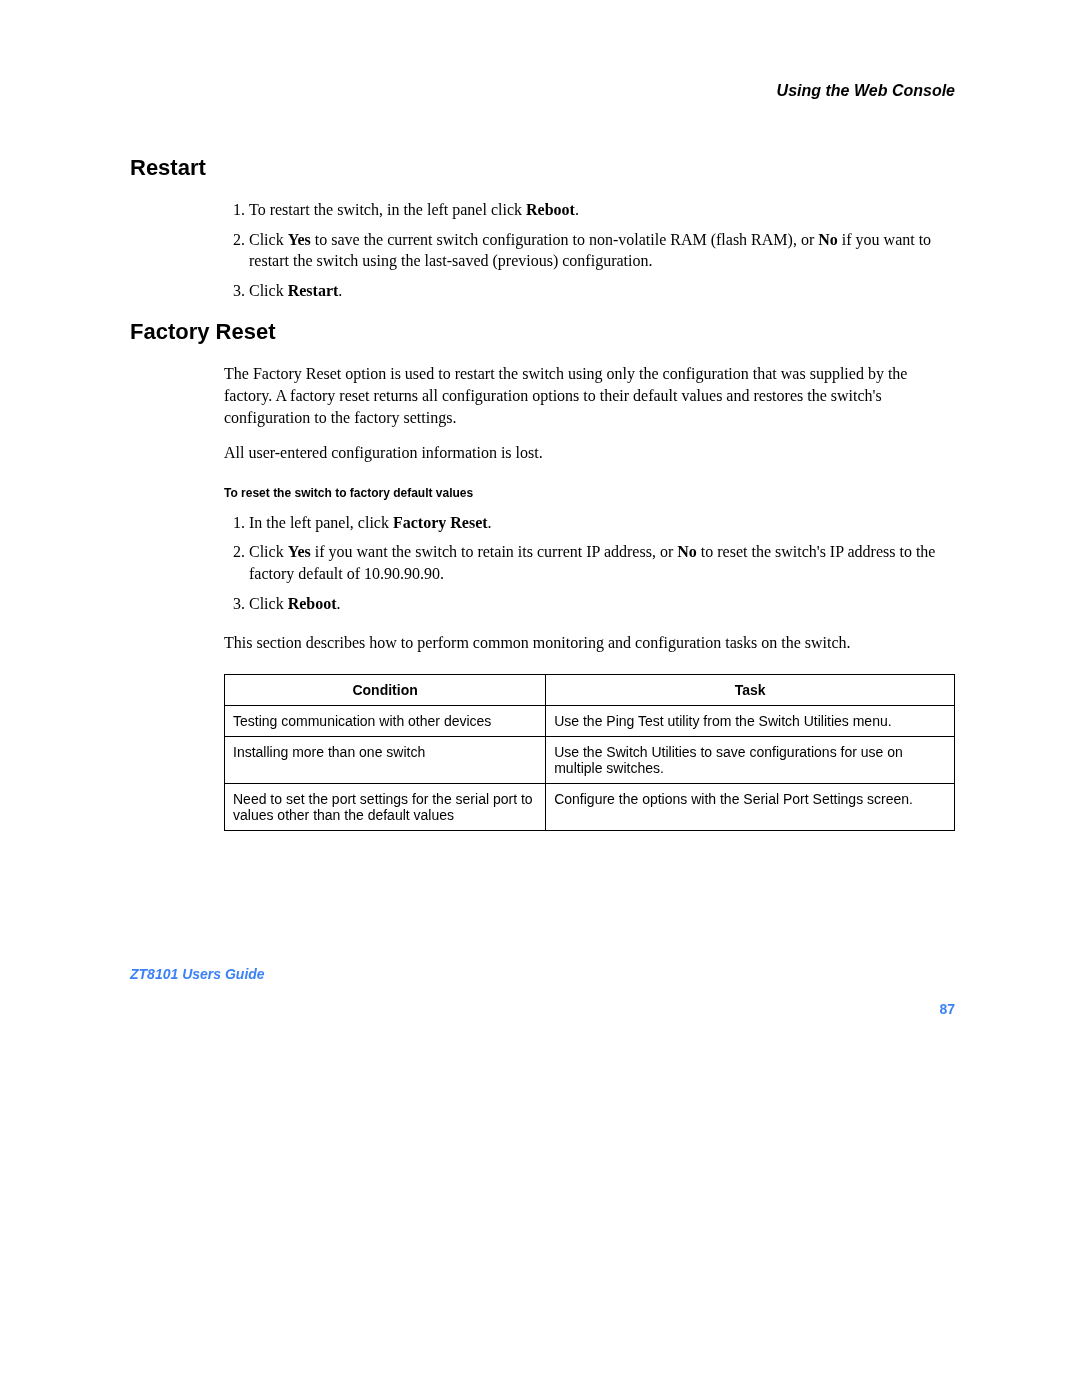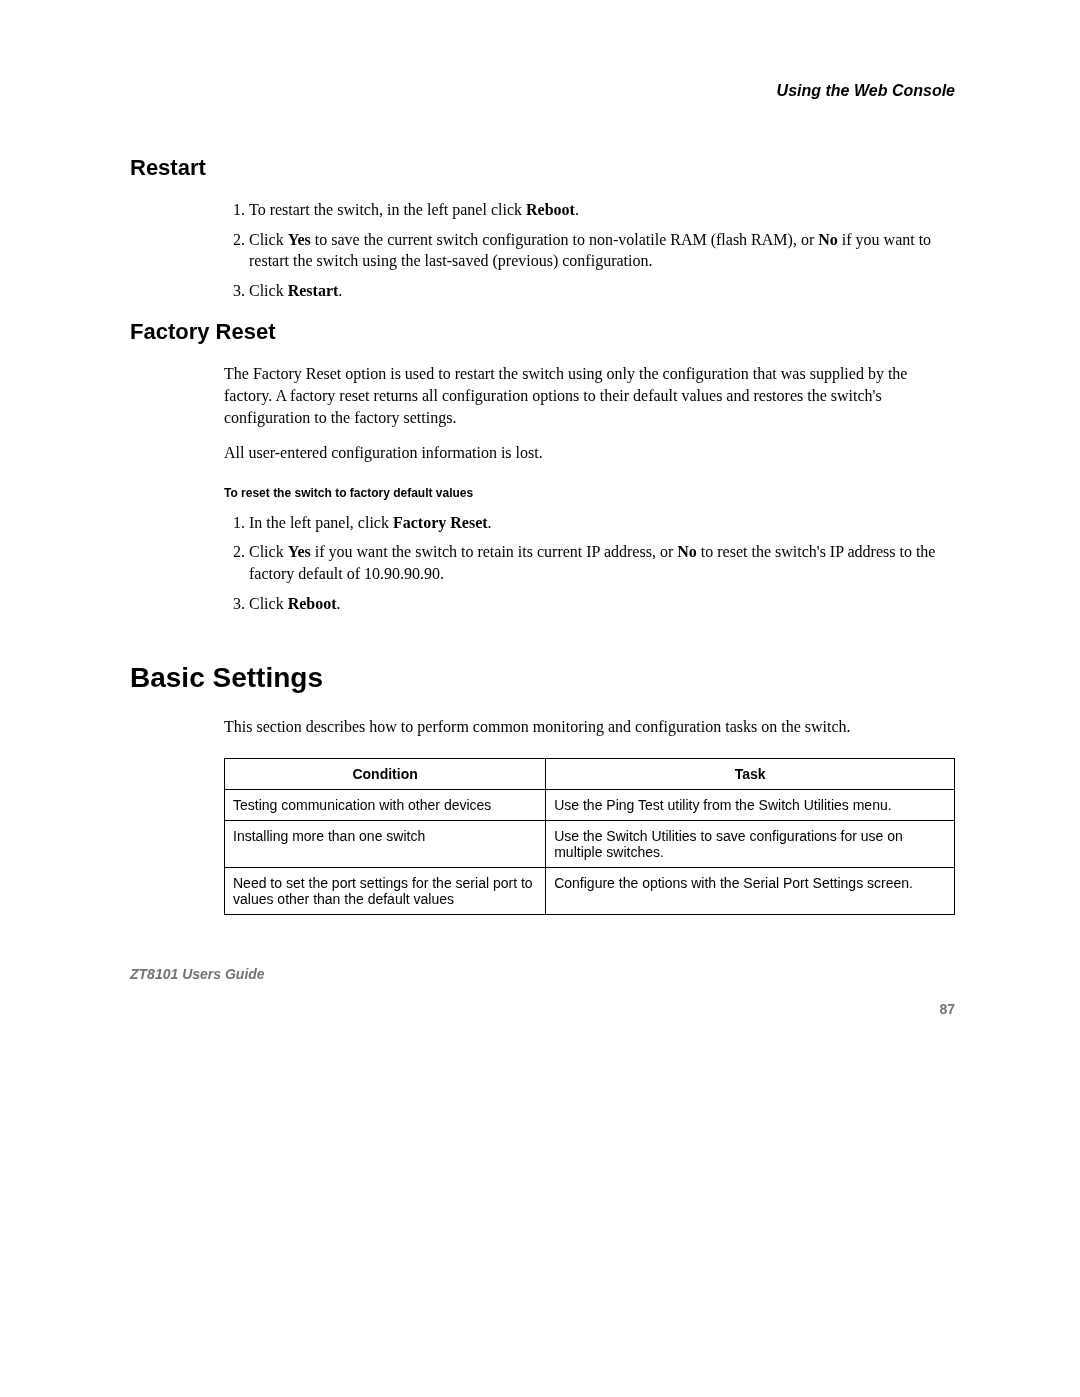--- a/index.html
+++ b/index.html
@@ -82,21 +82,21 @@
     position: absolute;
     bottom: 52px;
     left: 130px;
     right: 125px;
     font-family: Arial, Helvetica, sans-serif;
     font-size: 14px;
     display: flex;
     justify-content: space-between;
     font-style: italic;
     font-weight: bold;
-    color: #737373;
+    color: #3b82f6;
   }
   .footer .pageno {
     font-style: normal;
     font-weight: bold;
     margin-top: 35px;
   }
 </style>
 </head>
 <body>
 
@@ -130,21 +130,20 @@
       </li>
       <li>
         <span>Click </span><span class="bold">Yes</span><span> if you want the switch to retain its current IP address, or </span><span class="bold">No</span><span> to reset the switch's IP address to the factory default of 10.90.90.90.</span>
       </li>
       <li>
         <span>Click </span><span class="bold">Reboot</span><span>.</span>
       </li>
     </ol>
   </div>
 
-  <h1 class="major">Basic Settings</h1>
   <div class="content-block">
     <p>This section describes how to perform common monitoring and configuration tasks on the switch.</p>
     <table class="tasks">
       <tbody>
           <tr>
         <th>Condition</th>
         <th>Task</th>
       </tr>
       <tr>
         <td class="cond">Testing communication with other devices</td>

